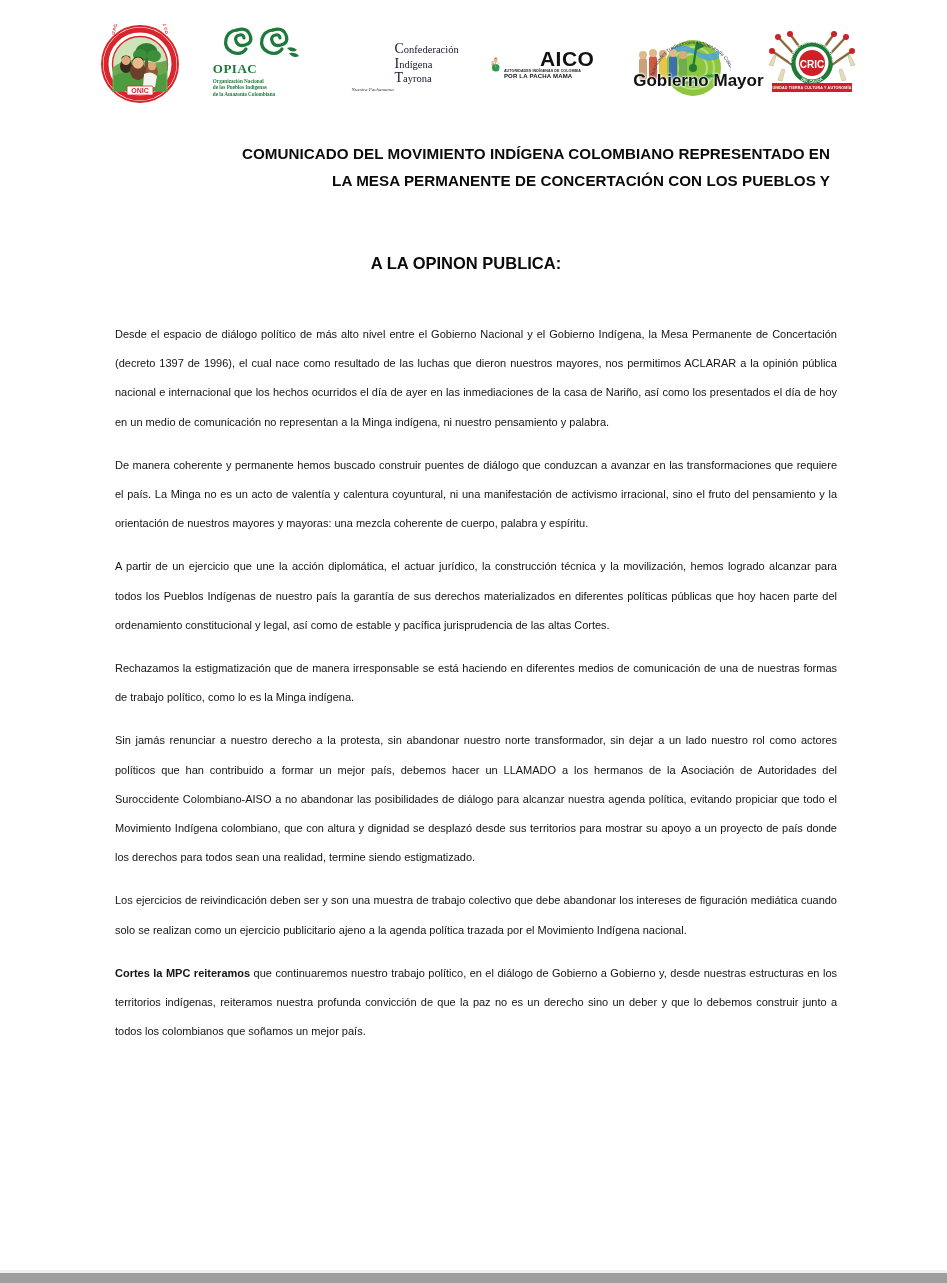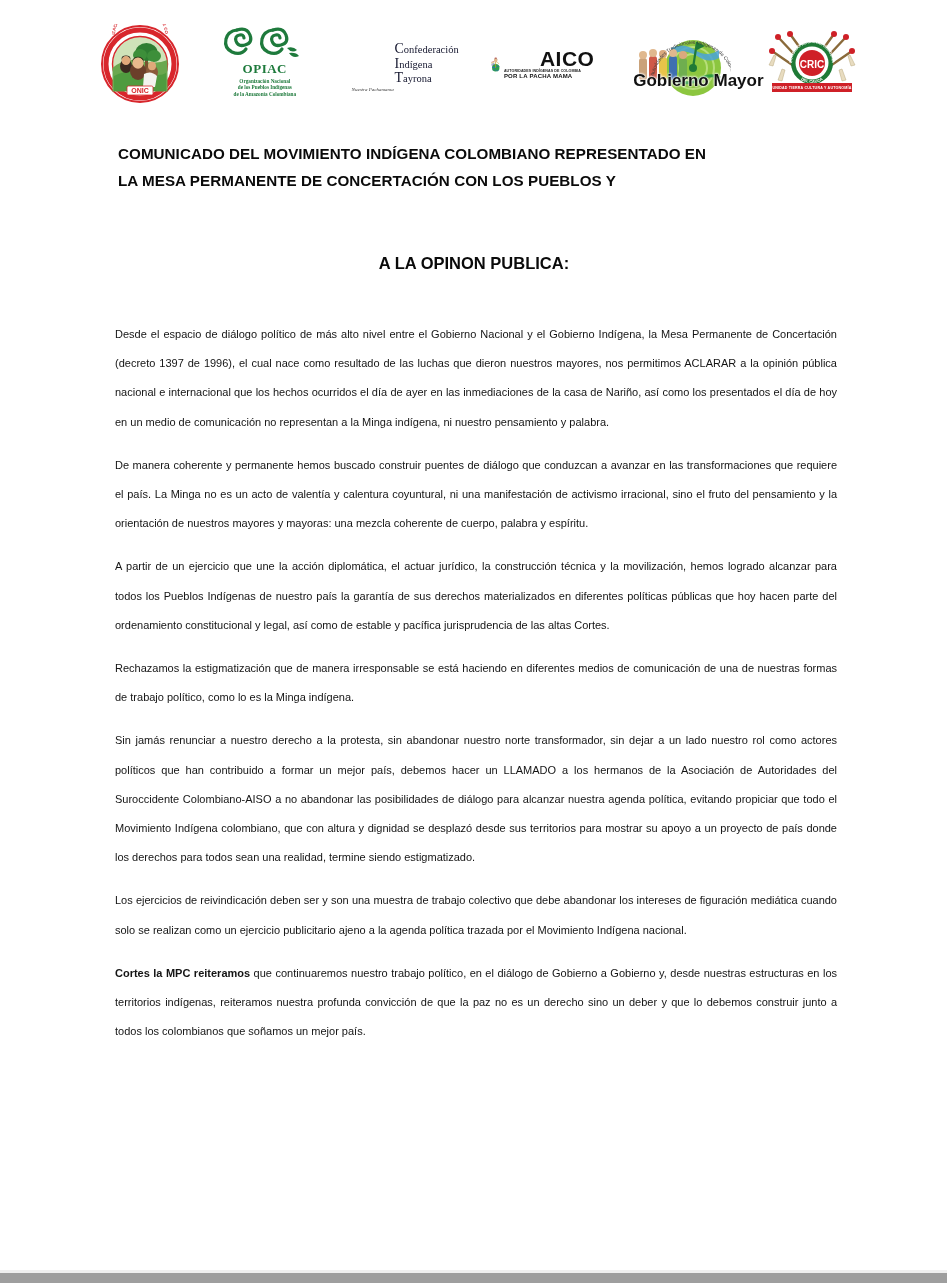--- a/index.html
+++ b/index.html
@@ -39,21 +39,21 @@
     position: relative;
     flex: 0 0 auto;
     display: flex;
     align-items: center;
     justify-content: center;
   }
 
   
   .onic-wrap { width: 80px; height: 80px; }
   
-  .opiac-wrap { width: 104px; height: 80px; display:block; text-align:center; }
+  .opiac-wrap { width: 104px; height: 80px; display:block; }
   .opiac-name {
     font-family: "Liberation Serif", serif;
     font-weight: bold;
     font-size: 13px;
     color: #1e7a3c;
     letter-spacing: .5px;
     margin-top: -3px;
   }
   .opiac-sub {
     font-family: "Liberation Serif", serif;
@@ -133,33 +133,33 @@
     letter-spacing: .2px;
     white-space: nowrap;
   }
 
   
   .title {
     position: absolute;
     top: 141px;
     left: 118px;
     width: 712px;
-    text-align: left;
+    text-align: right;
     font-family: "Liberation Sans", sans-serif;
     font-weight: bold;
     font-size: 15.2px;
     line-height: 26.5px;
     letter-spacing: .05px;
     color: #0a0a0a;
   }
 
   .subtitle {
     position: absolute;
     top: 254px;
-    left: 118px;
+    left: 110px;
     width: 712px;
     text-align: center;
     font-family: "Liberation Sans", sans-serif;
     font-weight: bold;
     font-size: 16.5px;
     color: #0a0a0a;
   }
 
   
   .body-col {

